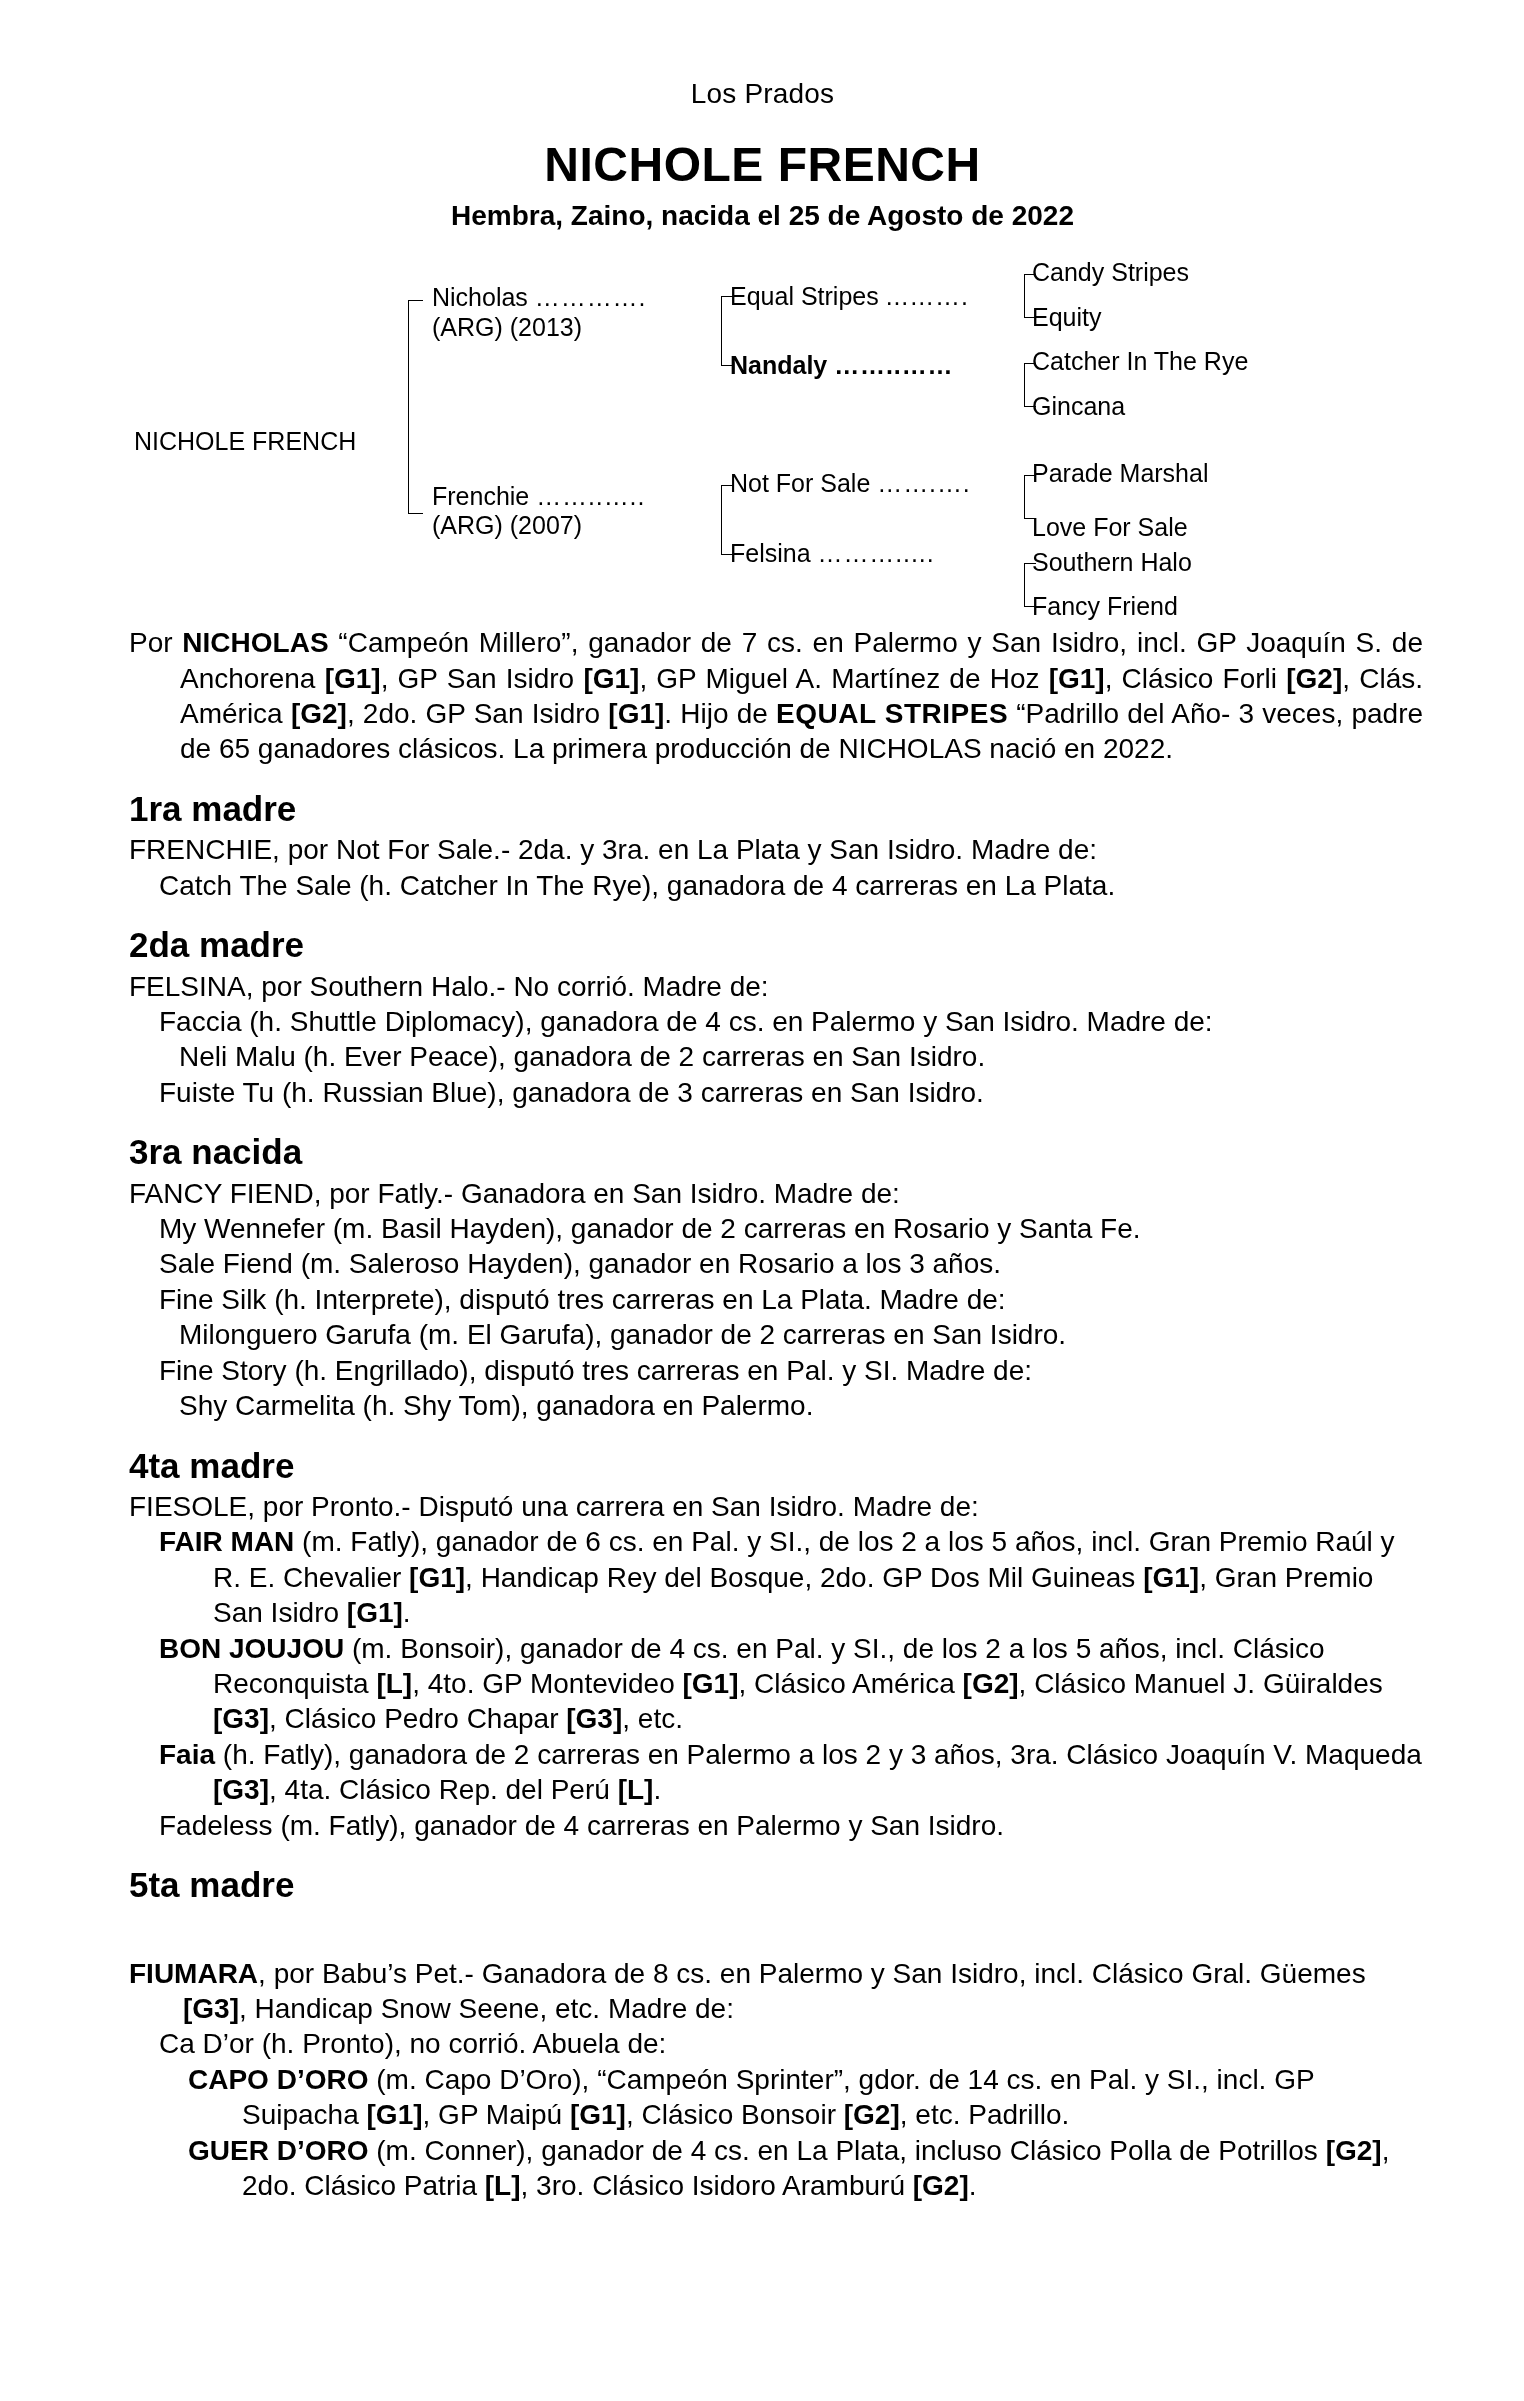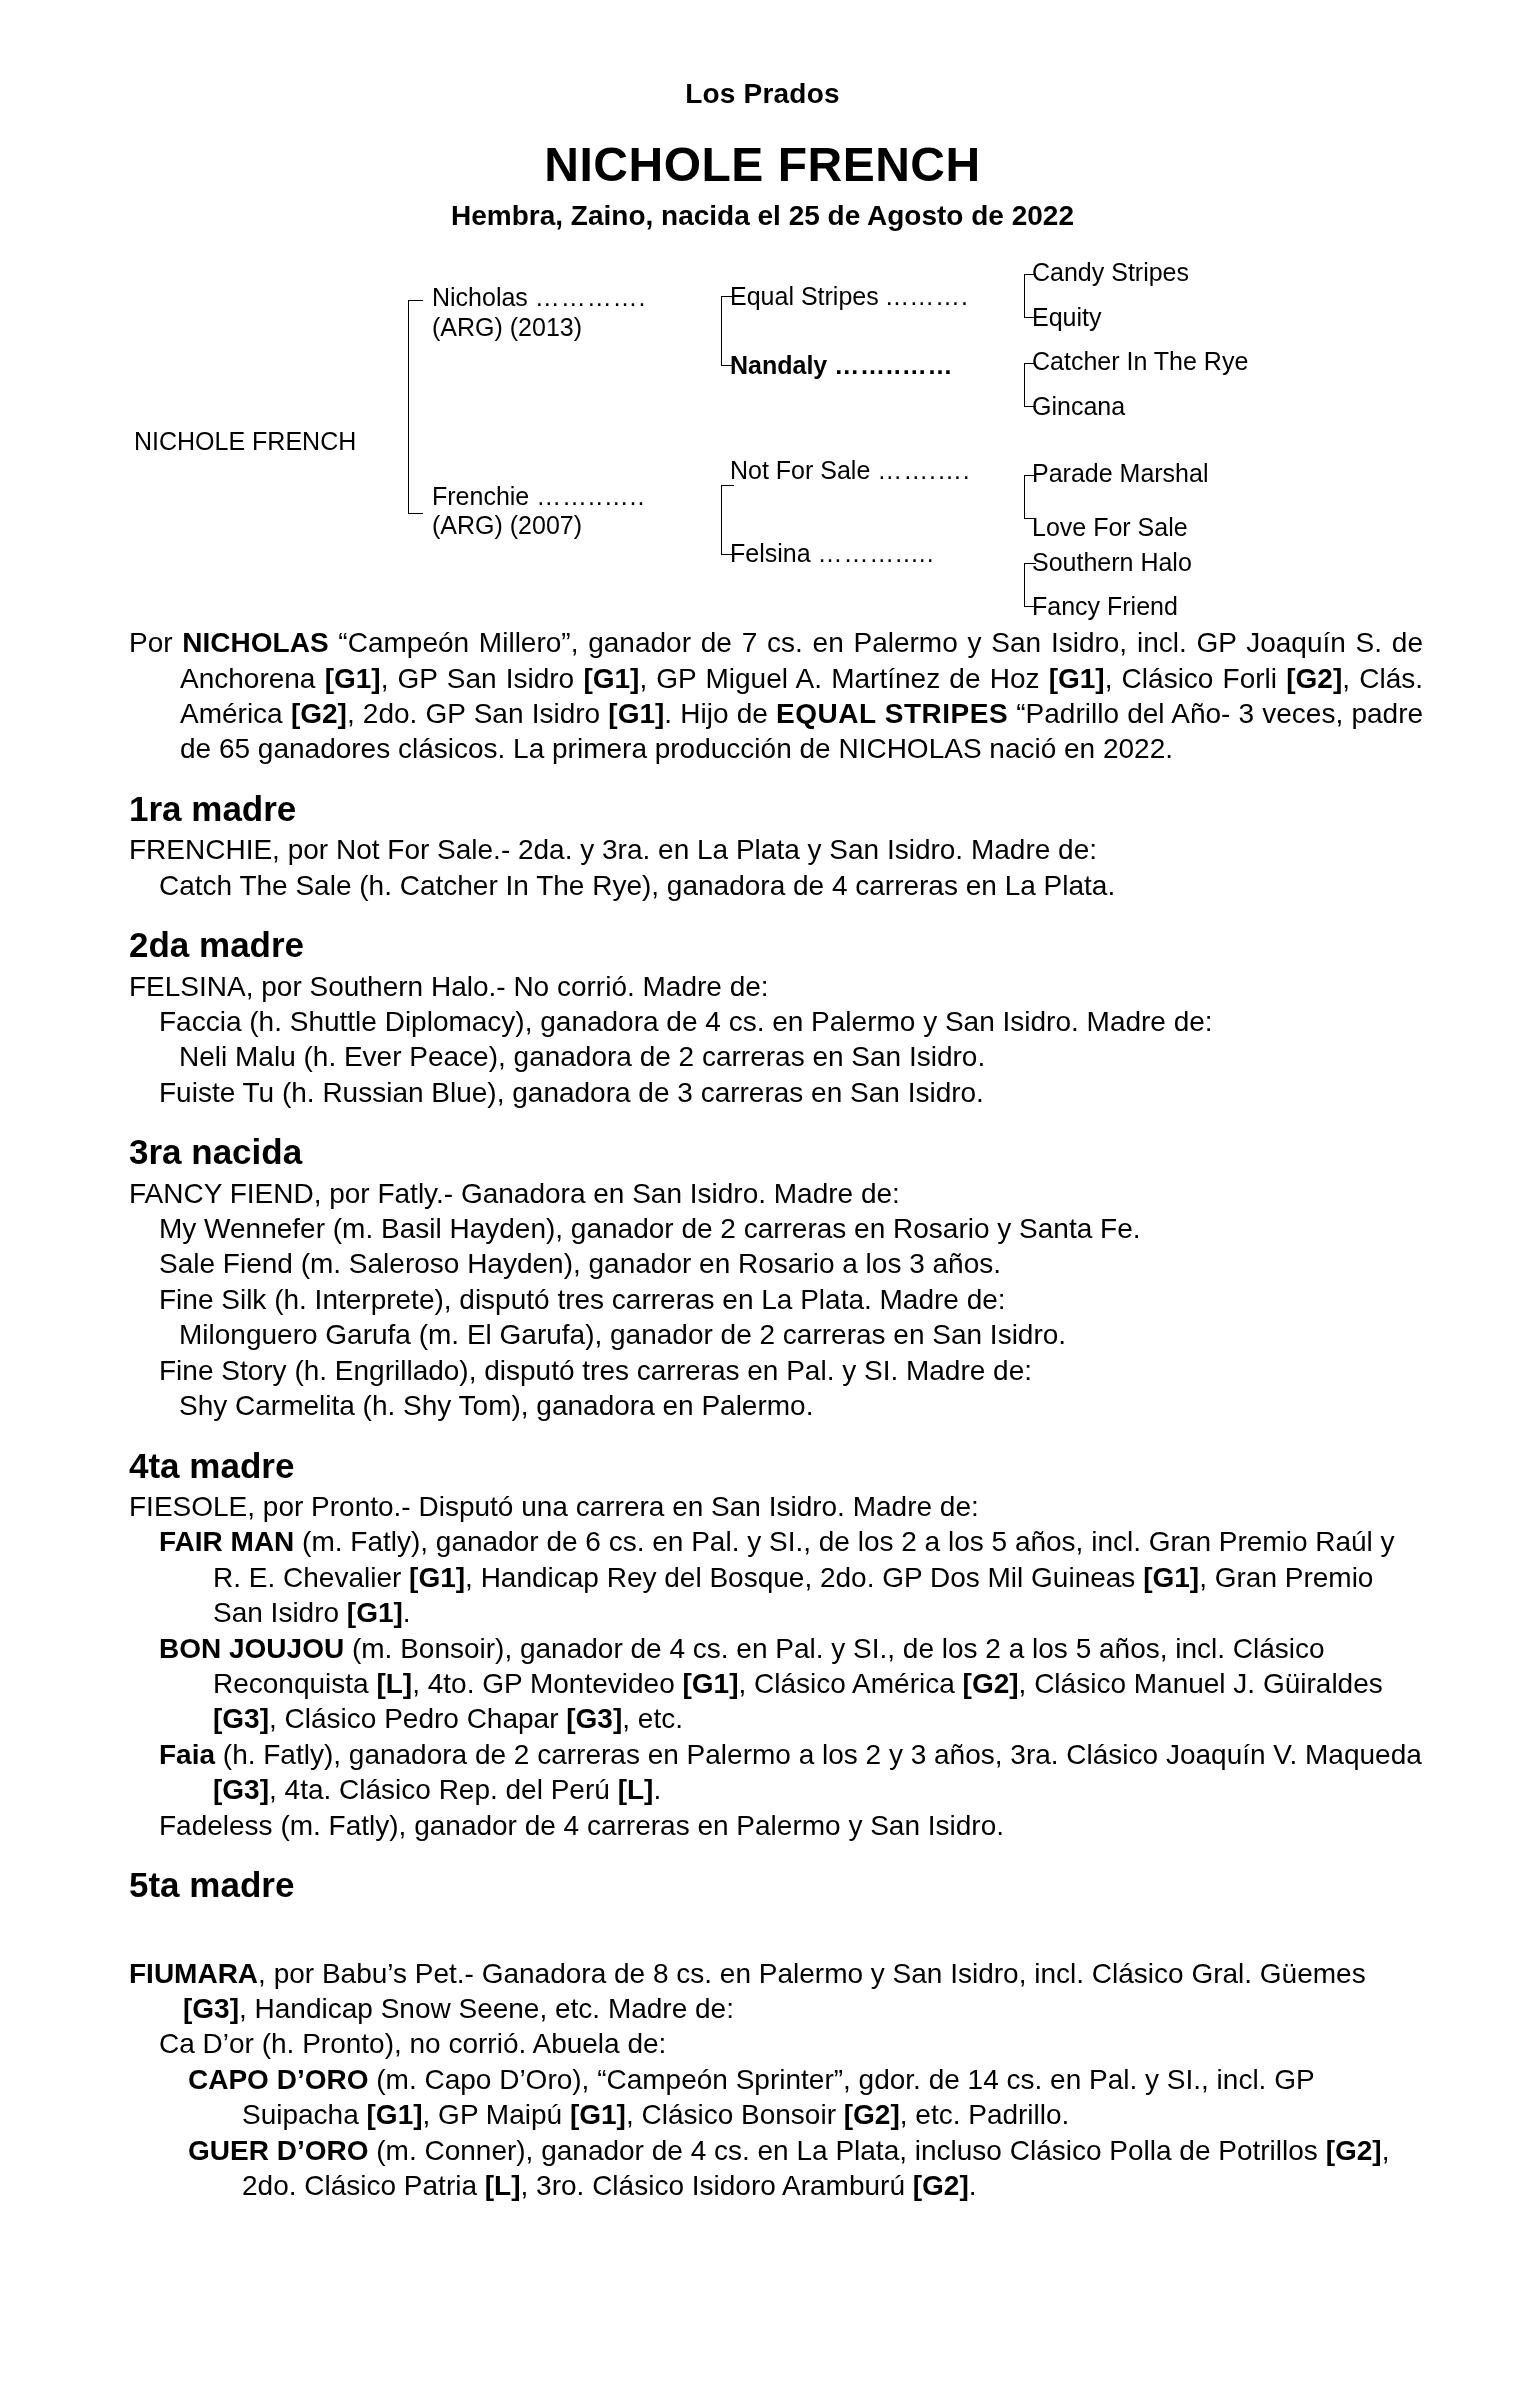--- a/index.html
+++ b/index.html
@@ -19,21 +19,21 @@
     width: 1525px;
     height: 2401px;
     box-sizing: border-box;
     padding: 0;
     position: relative;
   }
 
   
   .farm-name {
     text-align: center;
-    font-weight: bold;
+    font-weight: normal;
     font-size: 28px;
     letter-spacing: 0.2px;
     margin-top: 79px;
     line-height: 1.1;
   }
   .horse-name {
     text-align: center;
     font-weight: bold;
     font-size: 48px;
     letter-spacing: 0.5px;
@@ -70,21 +70,21 @@
   .ped-gen1.sire  { top: 18.5px; }
   .ped-gen1.dam   { top: 217px; }
   .ped-gen1 .line2 { display:block; }
   .ped-gen2 {
     position: absolute;
     left: 730px;
     white-space: nowrap;
   }
   .ped-gen2.a { top: 16.6px; }
   .ped-gen2.b { top: 86px; }
-  .ped-gen2.c { top: 191px; }
+  .ped-gen2.c { top: 204px; }
   .ped-gen2.d { top: 274px; }
   .ped-gen3 {
     position: absolute;
     left: 1032px;
     white-space: nowrap;
   }
   .ped-gen3.g1 { top: -6.5px; }
   .ped-gen3.g2 { top: 38px; }
   .ped-gen3.g3 { top: 82px; }
   .ped-gen3.g4 { top: 127px; }

